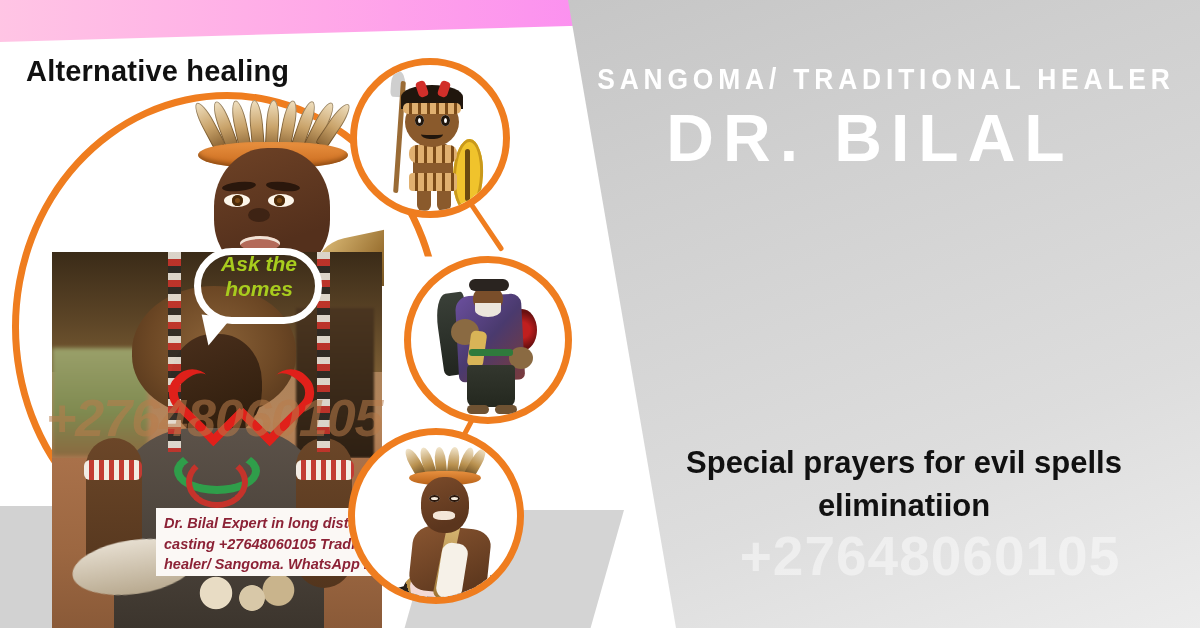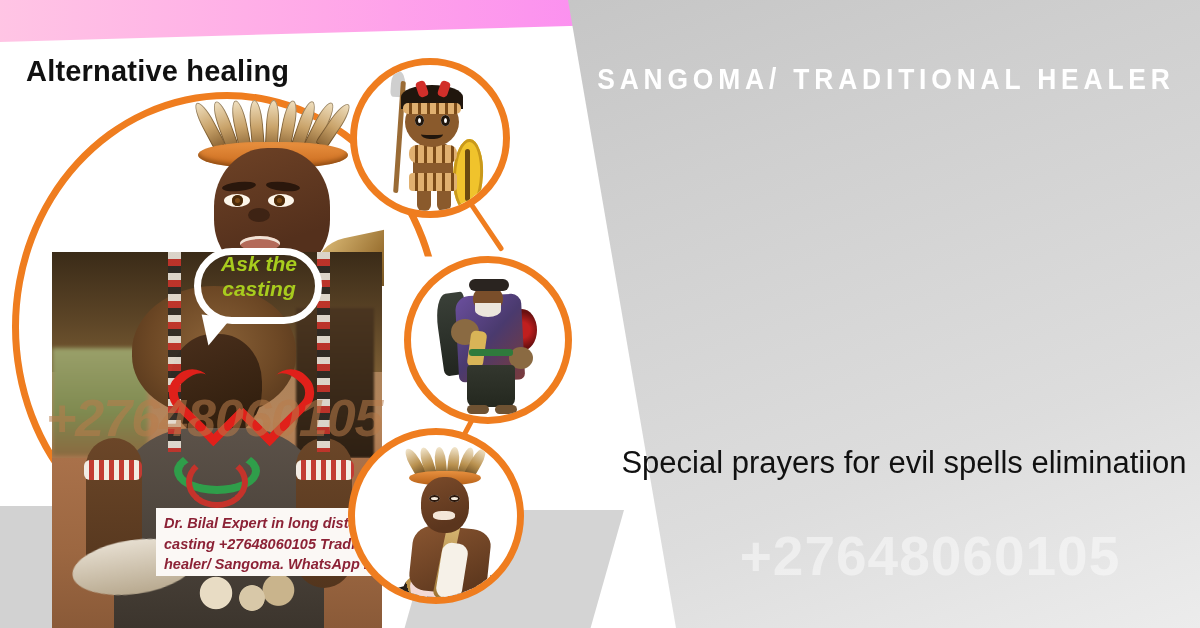--- a/index.html
+++ b/index.html
@@ -60,21 +60,21 @@
     white-space:nowrap;
   }
   .redtext {
     position:absolute; left:540px; top:218px; width:650px;
     text-align:center; color:#fa3f32;
     font-size:33px; font-weight:700; line-height:1.32;
   }
   .blacktext {
     position:absolute; left:614px; top:442px; width:580px;
     text-align:center; color:#111111;
-    font-size:31px; font-weight:400; line-height:1.38;
+    font-size:31px; font-weight:700; line-height:1.38;
   }
   .wm-right {
     position:absolute; left:650px; top:524px; width:560px;
     text-align:center; color:rgba(255,255,255,0.46);
     font-size:55px; font-weight:700; letter-spacing:1px;
   }
 
   
   .alt-heading {
     position:absolute; left:26px; top:55px;
@@ -447,21 +447,21 @@
     <div class="ph-bead-strip" style="left:116px;"></div>
     <div class="ph-bead-strip" style="right:52px;"></div>
     <div class="ph-neck"></div>
     <div class="ph-neck2"></div>
     <div class="ph-bowl"></div>
     <div class="ph-stones"></div>
   </div>
 
   <div class="bubble-tail"></div>
   <div class="bubble"></div>
-  <div class="bubble-text">Ask the casting</div>
+  <div class="bubble-text">Ask the homes</div>
 
   <div class="heart"></div>
 
   <div class="wm-photo">+27648060105</div>
 
   <div class="caption">
     <p>Dr. Bilal Expert in long distan</p>
     <p>casting +27648060105 Traditio</p>
     <p>healer/ Sangoma. WhatsApp n</p>
   </div>
@@ -522,16 +522,17 @@
     <div class="w-torso"></div>
     <div class="w-sash"></div>
     <div class="w-wrap"></div>
     <div class="w-head"></div>
     <div class="w-eye" style="left:74px; top:60px;"></div>
     <div class="w-eye" style="left:94px; top:60px;"></div>
     <div class="w-mouth"></div>
   </div>
 
   <div class="subhead">SANGOMA/ TRADITIONAL HEALER</div>
+  <div class="bigname">DR. BILAL</div>
   <div class="blacktext">Special prayers for  evil spells eliminatiion</div>
   <div class="wm-right">+27648060105</div>
 
 </div>
 
 </body></html>

